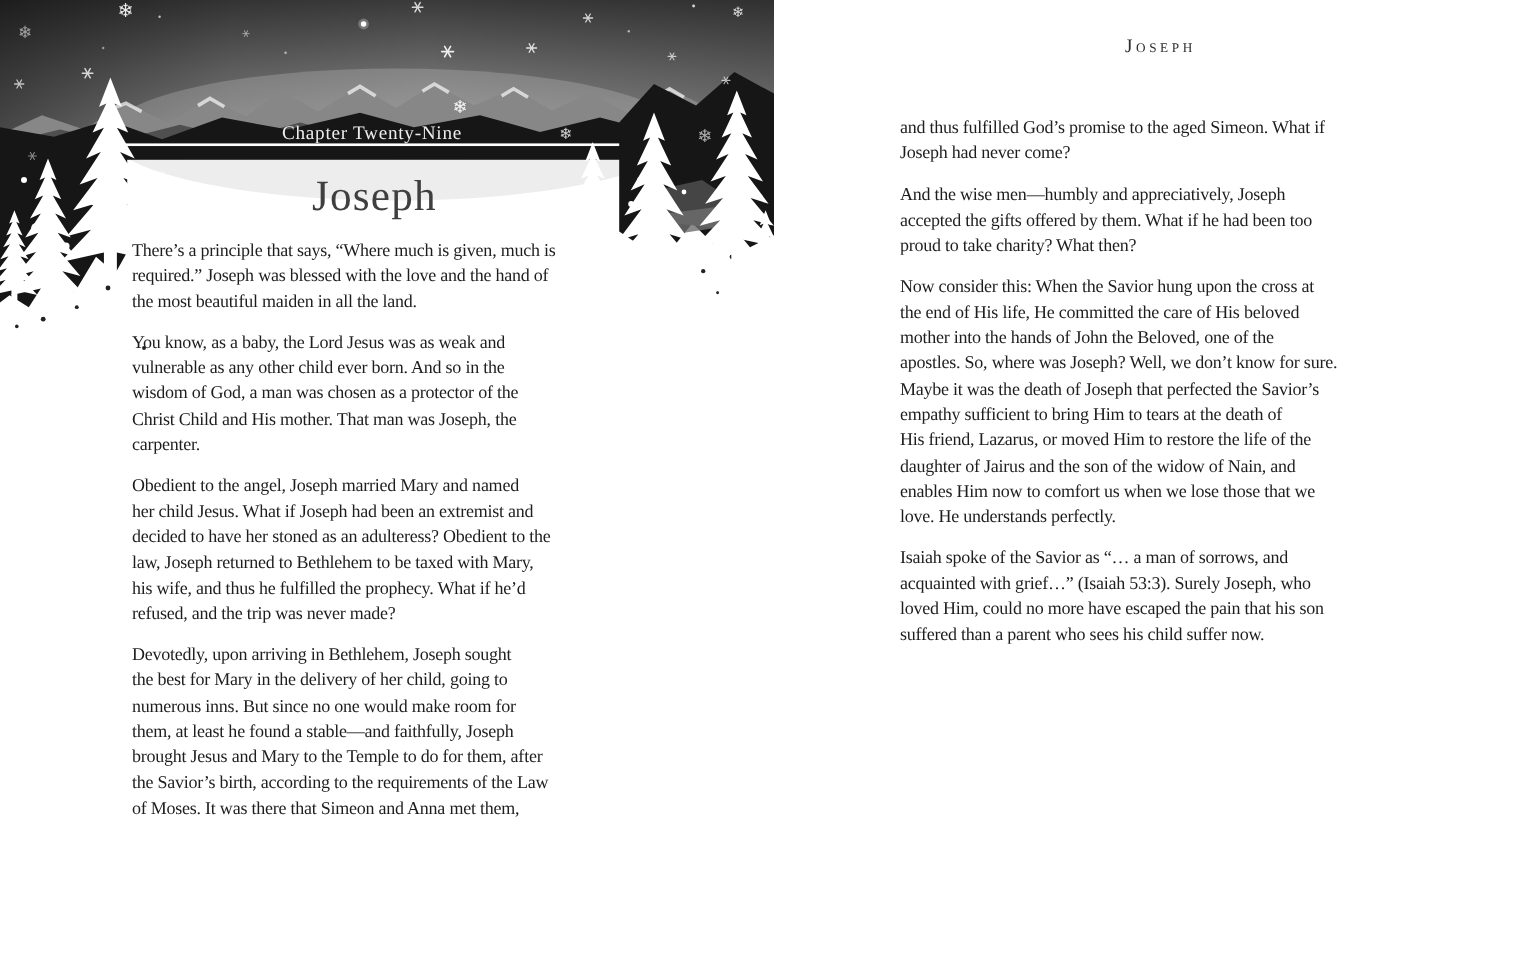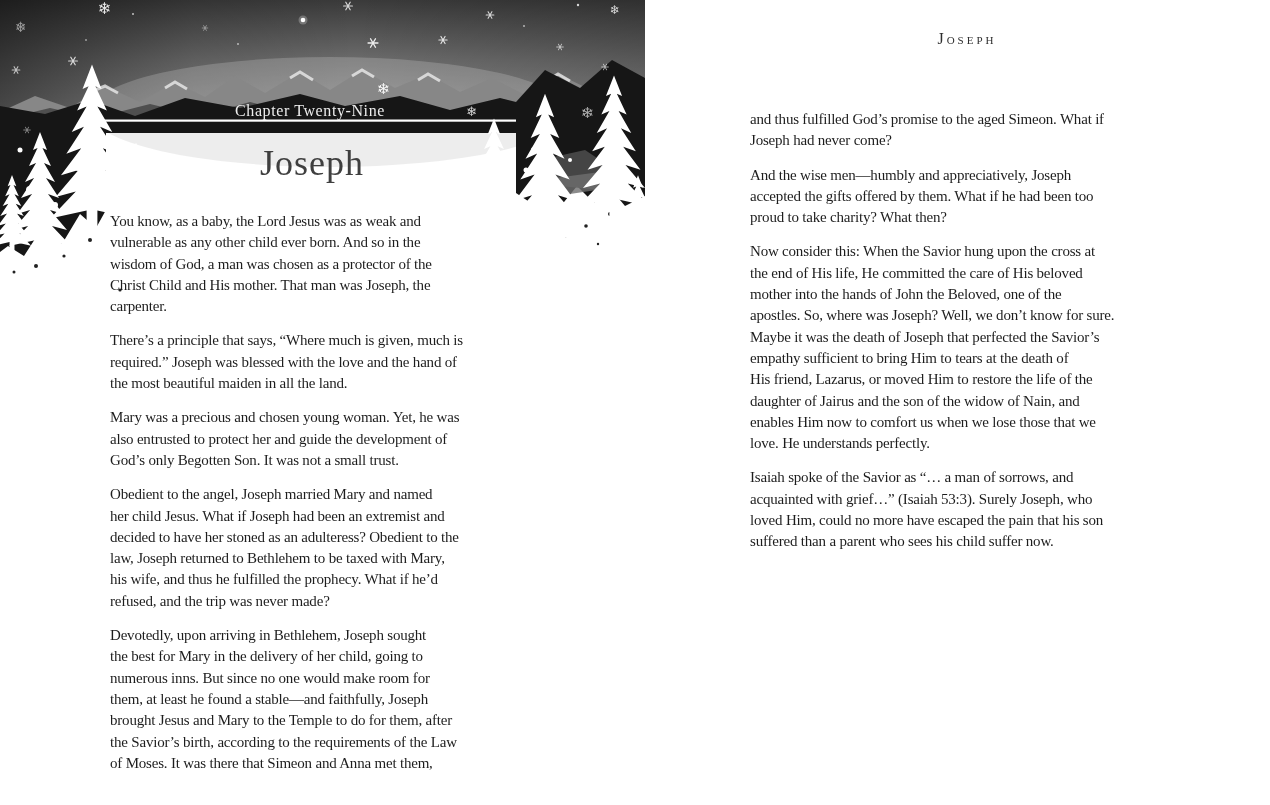--- a/index.html
+++ b/index.html
@@ -19,21 +19,21 @@
     font-size:16px;letter-spacing:0.6px;fill:#ededed;
   }
   .flake-glyph{font-family:"DejaVu Sans", sans-serif;fill:#ffffff;}
 
   .title{
     position:absolute;top:142px;left:97px;width:430px;margin:0;
     text-align:center;font-weight:400;font-size:36px;line-height:1.2;
     color:#3f3f3f;letter-spacing:1px;
   }
   .body-col{position:absolute;font-size:15px;line-height:21.3px;color:#1d1d1d;letter-spacing:-0.2px;}
-  .body-col p{margin:12px 0 13px 0;white-space:pre-line;}
+  .body-col p{margin:0 0 13px 0;white-space:pre-line;}
   .body-left{top:199px;left:110px;width:430px;}
   .body-right{top:97px;left:105px;width:434px;}
 
   .running-header{
     position:absolute;top:30px;left:105px;width:434px;
     text-align:center;font-variant:small-caps;
     font-size:16px;letter-spacing:3px;color:#2e2e2e;
   }
 </style>
 </head>
@@ -150,31 +150,28 @@
         </g>
 
         <rect x="103" y="119.5" width="413" height="2.2" fill="#ffffff"></rect>
         <text class="chapter-label" x="310" y="115.5" text-anchor="middle">Chapter Twenty-Nine</text>
       </svg>
     </div>
 
     <h1 class="title">Joseph</h1>
 
     <div class="body-col body-left">
+      <p>There’s a principle that says, “Where much is given, much is
+required.” Joseph was blessed with the love and the hand of
+the most beautiful maiden in all the land.</p>
       <p>You know, as a baby, the Lord Jesus was as weak and
 vulnerable as any other child ever born. And so in the
 wisdom of God, a man was chosen as a protector of the
 Christ Child and His mother. That man was Joseph, the
 carpenter.</p>
-      <p>There’s a principle that says, “Where much is given, much is
-required.” Joseph was blessed with the love and the hand of
-the most beautiful maiden in all the land.</p>
-      <p>Mary was a precious and chosen young woman. Yet, he was
-also entrusted to protect her and guide the development of
-God’s only Begotten Son. It was not a small trust.</p>
       <p>Obedient to the angel, Joseph married Mary and named
 her child Jesus. What if Joseph had been an extremist and
 decided to have her stoned as an adulteress? Obedient to the
 law, Joseph returned to Bethlehem to be taxed with Mary,
 his wife, and thus he fulfilled the prophecy. What if he’d
 refused, and the trip was never made?</p>
       <p>Devotedly, upon arriving in Bethlehem, Joseph sought
 the best for Mary in the delivery of her child, going to
 numerous inns. But since no one would make room for
 them, at least he found a stable—and faithfully, Joseph

